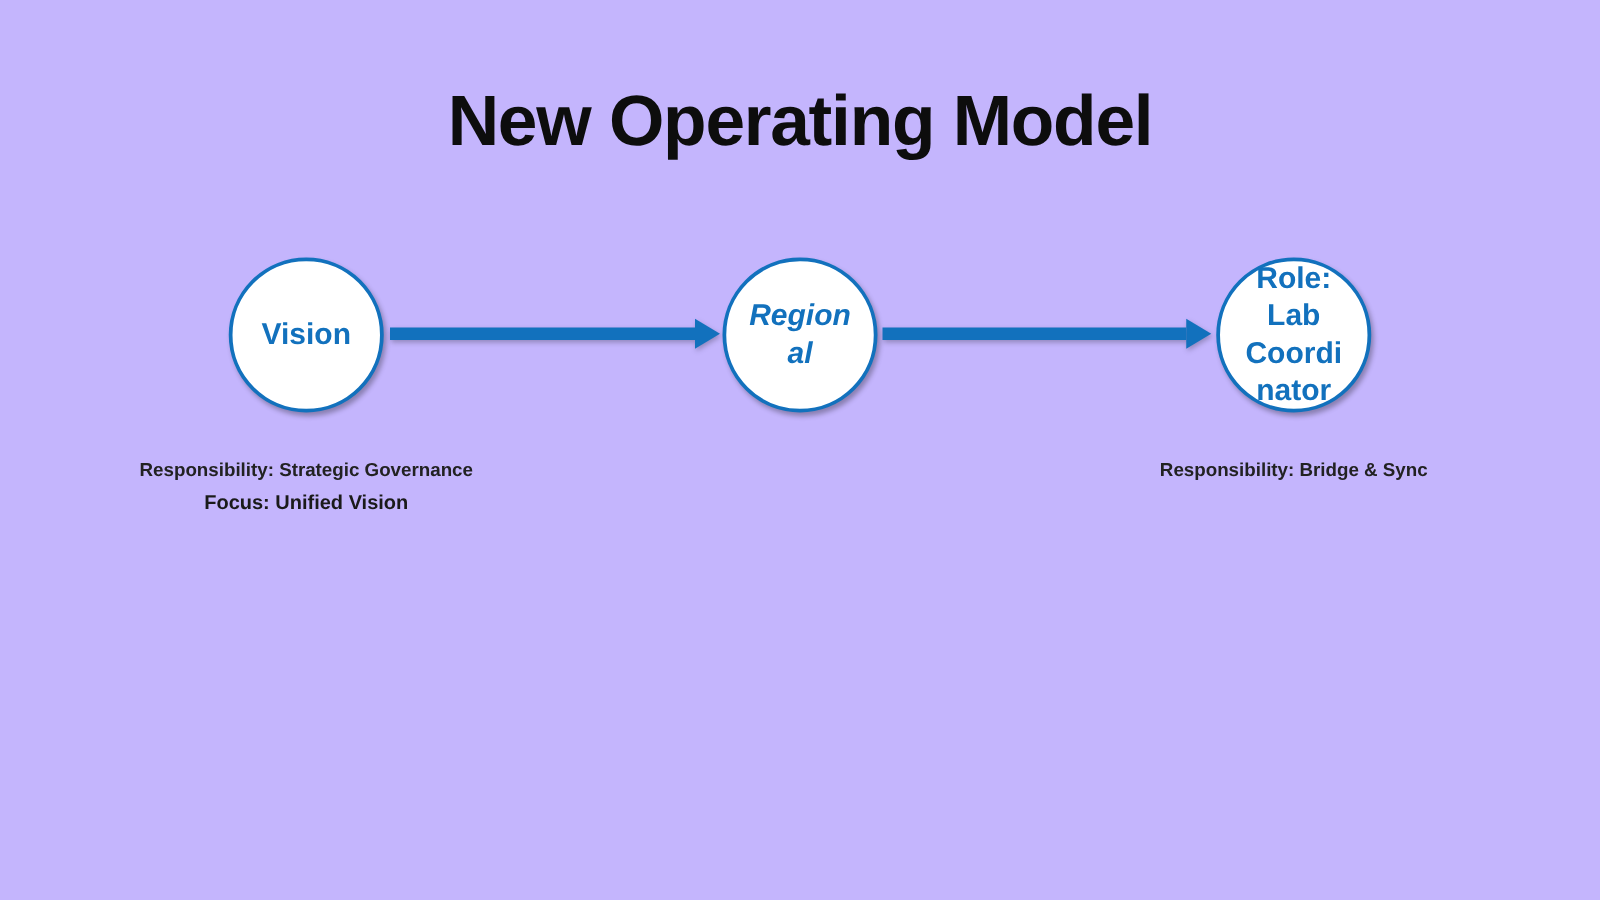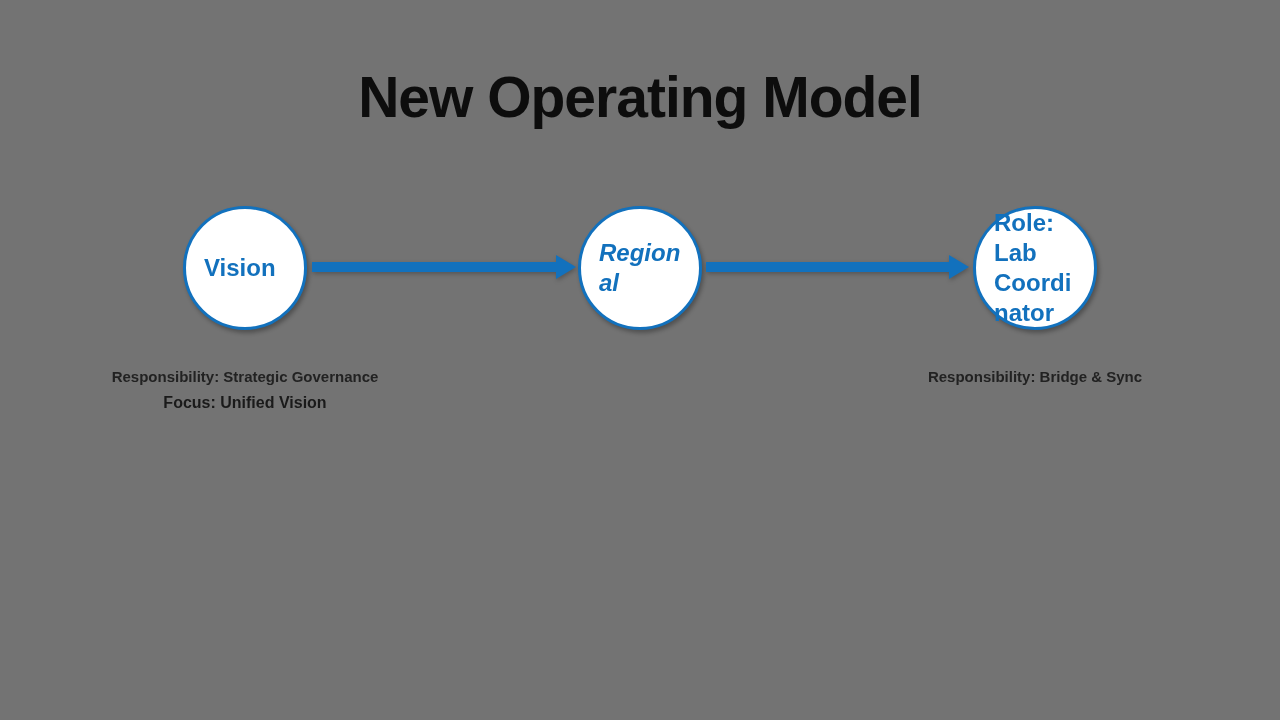--- a/index.html
+++ b/index.html
@@ -3,21 +3,21 @@
 <meta charset="utf-8">
 <style>
   * { margin: 0; padding: 0; box-sizing: border-box; }
   html, body { background: #ffffff; }
   body { font-family: "Liberation Sans", sans-serif; }
 
   .stage {
     position: relative;
     width: 1280px;
     height: 720px;
-    background: #737373;
+    background: #c4b5fd;
     overflow: hidden;
   }
 
   .slide-title {
     position: absolute;
     top: 64px;
     left: 0;
     width: 1280px;
     text-align: center;
     font-size: 57px;
@@ -39,21 +39,21 @@
     align-items: center;
     justify-content: center;
     overflow: visible;
   }
   .node-circle.c0 { left: 183px; }
   .node-circle.c1 { left: 578px; font-style: italic; }
   .node-circle.c2 { left: 973px; }
 
   .node-label {
     width: 82px;
-    text-align: left;
+    text-align: center;
     font-size: 24px;
     font-weight: 700;
     line-height: 30px;
     color: #1271bd;
     overflow-wrap: anywhere;
     word-break: break-word;
     flex: none;
   }
 
   .arrow {

